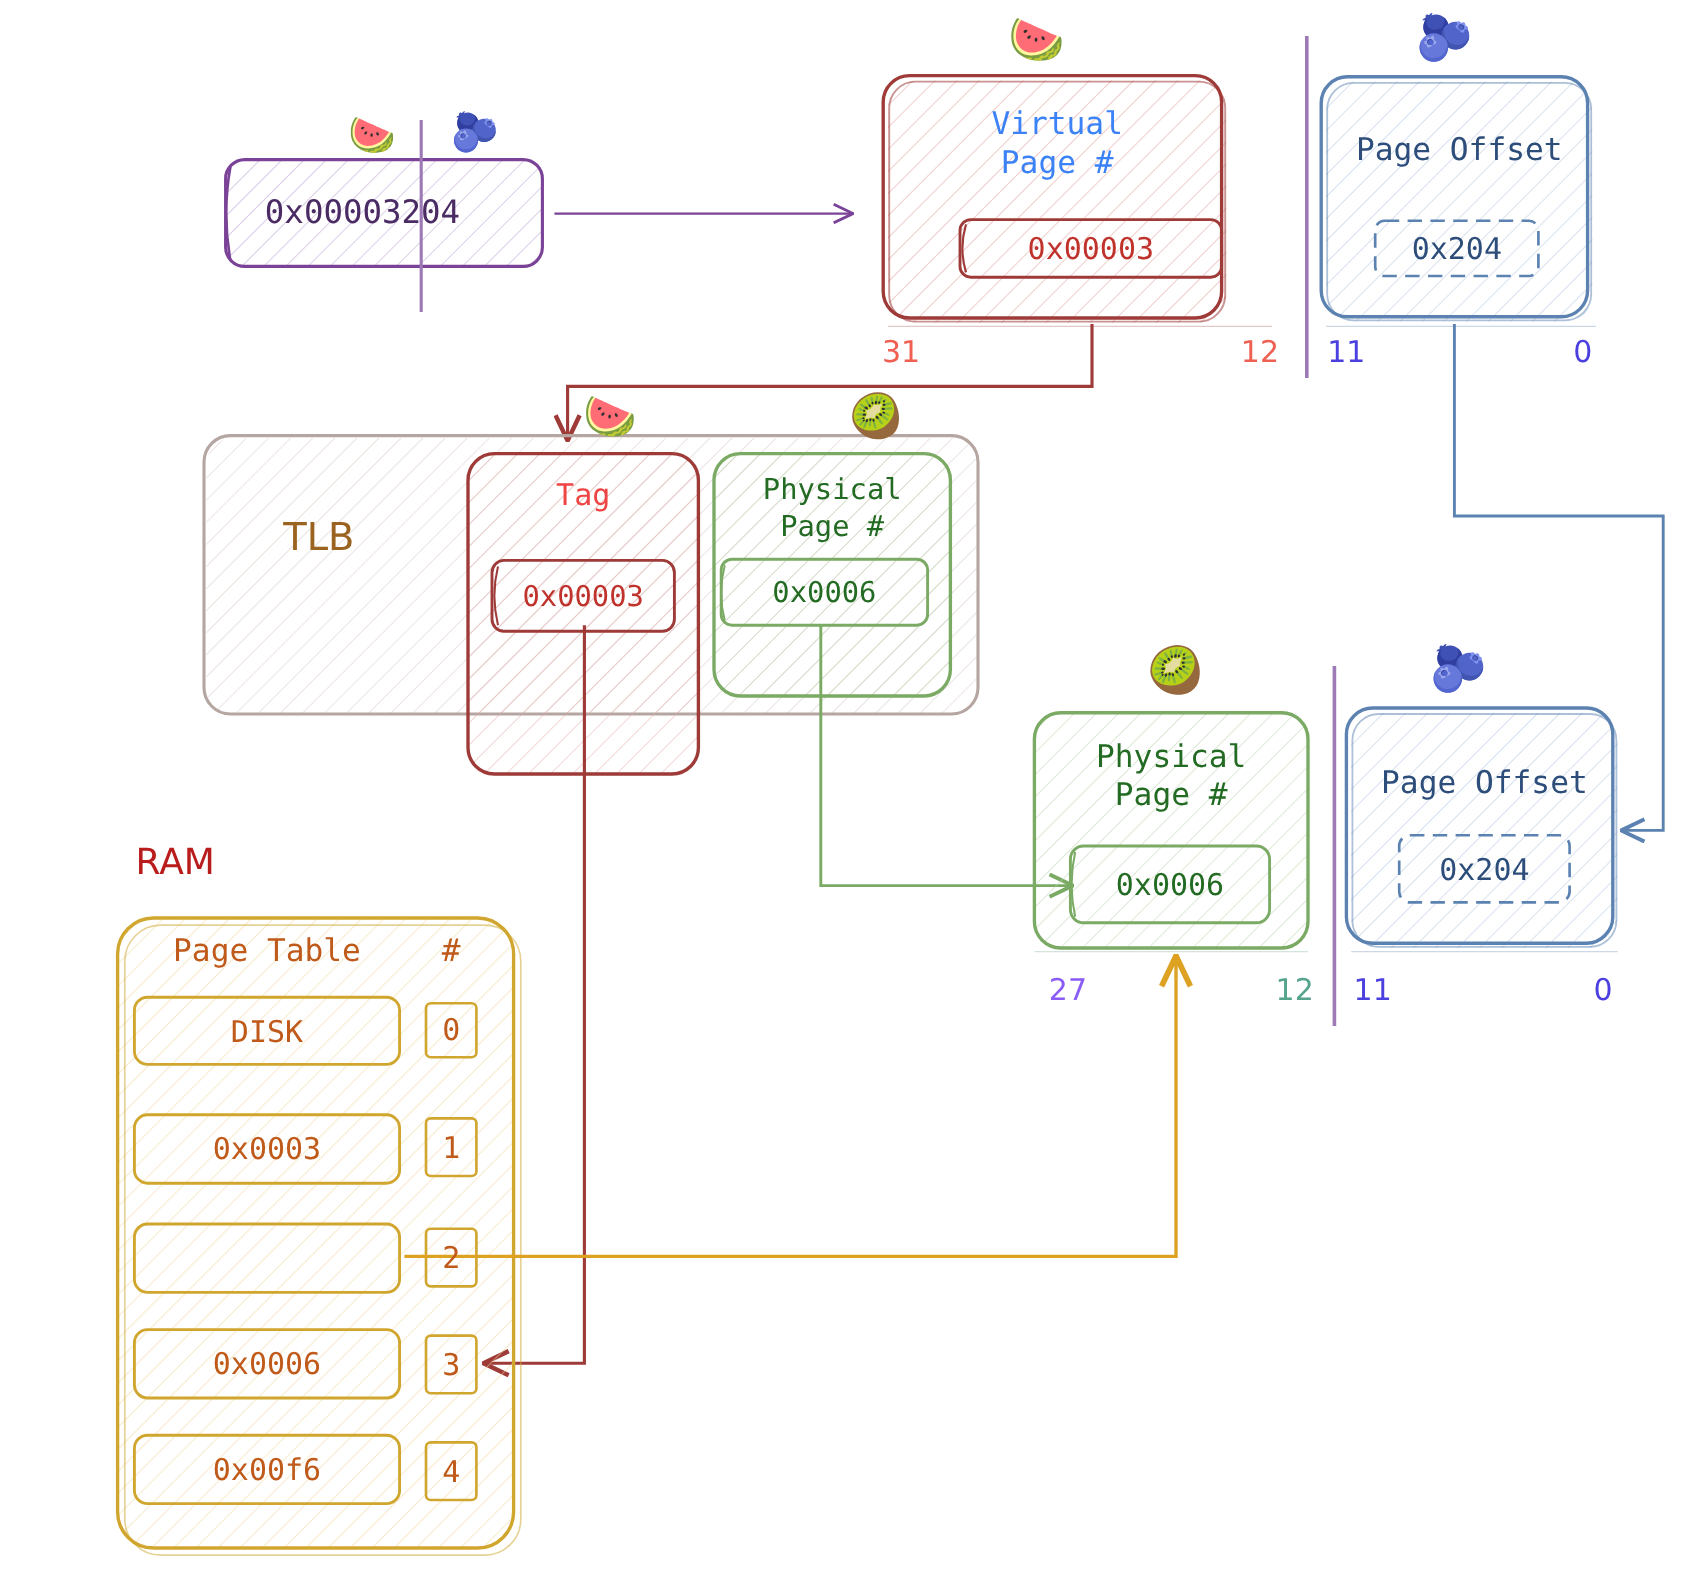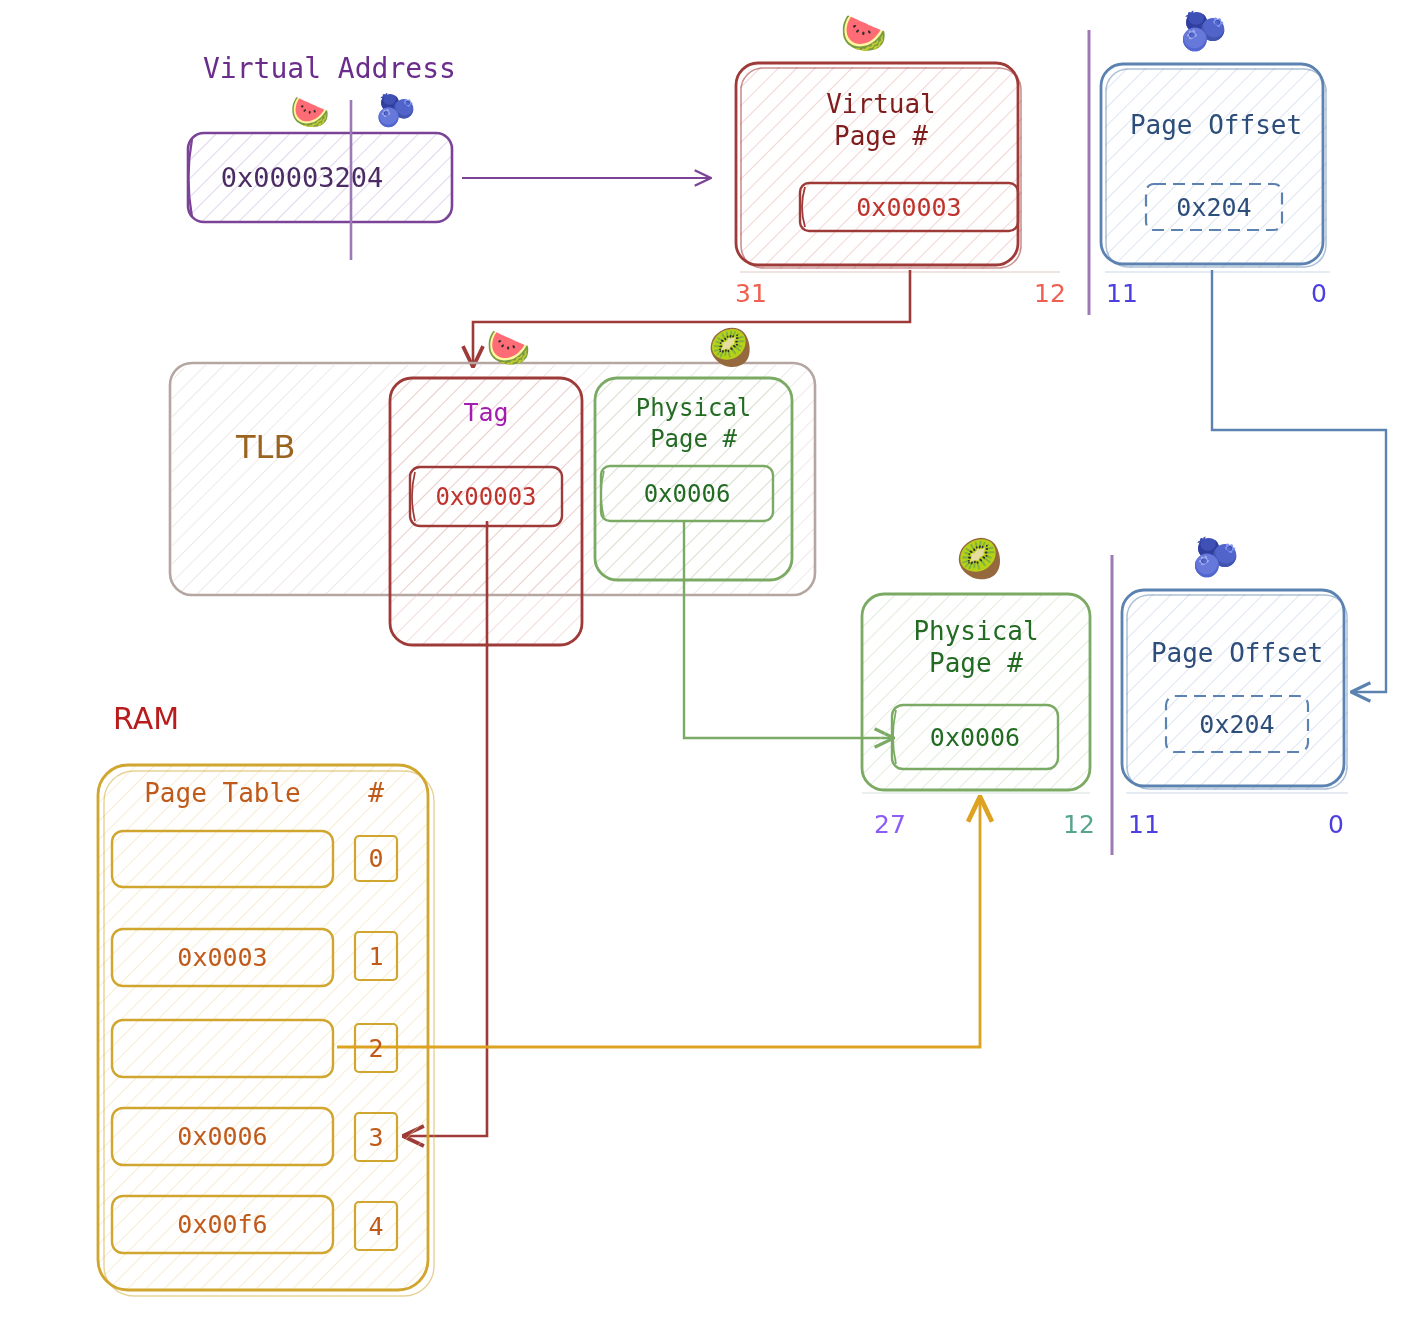--- a/index.html
+++ b/index.html
@@ -151,46 +151,45 @@
       <rect x="355" y="836" width="42" height="45" rx="4" fill="none" stroke="#d0a62e" stroke-width="2.2"></rect>
       <rect x="355" y="932" width="42" height="48" rx="4" fill="none" stroke="#d0a62e" stroke-width="2.2"></rect>
       <rect x="355" y="1024" width="42" height="48" rx="4" fill="none" stroke="#d0a62e" stroke-width="2.2"></rect>
       <rect x="355" y="1113" width="42" height="48" rx="4" fill="none" stroke="#d0a62e" stroke-width="2.2"></rect>
       <rect x="355" y="1202" width="42" height="48" rx="4" fill="none" stroke="#d0a62e" stroke-width="2.2"></rect>
     </g>
 
     <path d="M337,1047 L980,1047 L980,798" fill="none" stroke="#dda221" stroke-width="2.8" marker-end="url(#arrOrange)"></path>
   </svg>
 
-  <div class="ttl" style="left:203px;top:52px;font-size:28px;color:#6b2d8c;">Virtual Address</div>
 
   <div class="emoji" style="left:290px;top:96px;font-size:32px;">🍉</div>
   <div class="emoji" style="left:376px;top:94px;font-size:32px;">🫐</div>
 
   <div class="node lbl" style="left:188px;top:133px;width:228px;height:89px;font-size:27px;color:#4b2b63;">0x00003204</div>
 
   <div class="emoji" style="left:840px;top:14px;font-size:38px;">🍉</div>
-  <div class="node" style="left:740px;top:85px;width:282px;height:70px;color:#7f1d1d;font-size:26px;line-height:32px;">
+  <div class="node" style="left:740px;top:85px;width:282px;height:70px;color:#3b82f6;font-size:26px;line-height:32px;">
     <span class="lbl">Virtual</span>
     <span class="lbl">Page #</span>
   </div>
   <div class="node lbl" style="left:800px;top:183px;width:218px;height:48px;font-size:25px;color:#c0322c;">0x00003</div>
   <div class="bit" style="left:735px;top:279px;color:#ef5f52;">31</div>
   <div class="bit" style="left:1034px;top:279px;color:#ef5f52;">12</div>
 
   <div class="emoji" style="left:1180px;top:12px;font-size:38px;">🫐</div>
   <div class="node lbl" style="left:1105px;top:100px;width:222px;height:50px;font-size:26px;color:#2d4d7a;">Page Offset</div>
   <div class="node lbl" style="left:1146px;top:184px;width:136px;height:46px;font-size:25px;color:#2d4d7a;">0x204</div>
   <div class="bit" style="left:1106px;top:279px;color:#4b3fe0;">11</div>
   <div class="bit" style="left:1311px;top:279px;color:#4b3fe0;">0</div>
 
   <div class="ttl sans" style="left:236px;top:428px;font-size:32px;color:#9a6320;">TLB</div>
 
   <div class="emoji" style="left:486px;top:330px;font-size:36px;">🍉</div>
-  <div class="node lbl" style="left:390px;top:392px;width:192px;height:40px;font-size:25px;color:#a21caf;text-align:center;">Tag</div>
+  <div class="node lbl" style="left:390px;top:392px;width:192px;height:40px;font-size:25px;color:#ef4444;text-align:center;">Tag</div>
   <div class="node lbl" style="left:410px;top:467px;width:152px;height:59px;font-size:24px;color:#c0322c;">0x00003</div>
 
   <div class="emoji" style="left:708px;top:330px;font-size:36px;">🥝</div>
   <div class="node" style="left:595px;top:390px;width:197px;height:68px;color:#236b23;font-size:24px;line-height:31px;">
     <span class="lbl">Physical</span>
     <span class="lbl">Page #</span>
   </div>
   <div class="node lbl" style="left:601px;top:466px;width:172px;height:55px;font-size:24px;color:#236b23;">0x0006</div>
 
   <div class="emoji" style="left:956px;top:540px;font-size:38px;">🥝</div>
@@ -206,20 +205,21 @@
   <div class="node lbl" style="left:1126px;top:628px;width:222px;height:50px;font-size:26px;color:#2d4d7a;">Page Offset</div>
   <div class="node lbl" style="left:1166px;top:696px;width:142px;height:56px;font-size:25px;color:#2d4d7a;">0x204</div>
   <div class="bit" style="left:1128px;top:810px;color:#4b3fe0;">11</div>
   <div class="bit" style="left:1328px;top:810px;color:#4b3fe0;">0</div>
 
   <div class="ttl sans" style="left:113px;top:701px;font-size:30px;color:#b91c1c;">RAM</div>
 
   <div class="node lbl" style="left:112px;top:772px;width:221px;height:42px;font-size:26px;color:#c05a1a;">Page Table</div>
   <div class="node lbl" style="left:355px;top:772px;width:42px;height:42px;font-size:26px;color:#c05a1a;">#</div>
 
+  <div class="node lbl" style="left:112px;top:831px;width:221px;height:56px;font-size:25px;color:#c05a1a;">DISK</div>
   <div class="node lbl" style="left:355px;top:836px;width:42px;height:45px;font-size:25px;color:#c05a1a;">0</div>
 
   <div class="node lbl" style="left:112px;top:929px;width:221px;height:57px;font-size:25px;color:#c05a1a;">0x0003</div>
   <div class="node lbl" style="left:355px;top:932px;width:42px;height:48px;font-size:25px;color:#c05a1a;">1</div>
 
   <div class="node lbl" style="left:355px;top:1024px;width:42px;height:48px;font-size:25px;color:#c05a1a;">2</div>
 
   <div class="node lbl" style="left:112px;top:1108px;width:221px;height:57px;font-size:25px;color:#c05a1a;">0x0006</div>
   <div class="node lbl" style="left:355px;top:1113px;width:42px;height:48px;font-size:25px;color:#c05a1a;">3</div>
 

